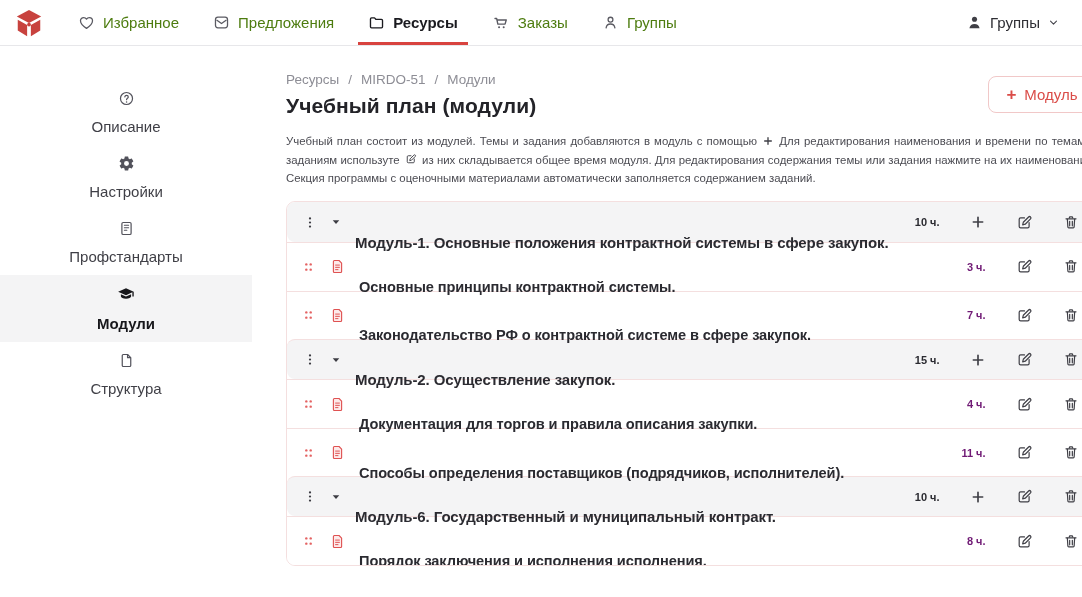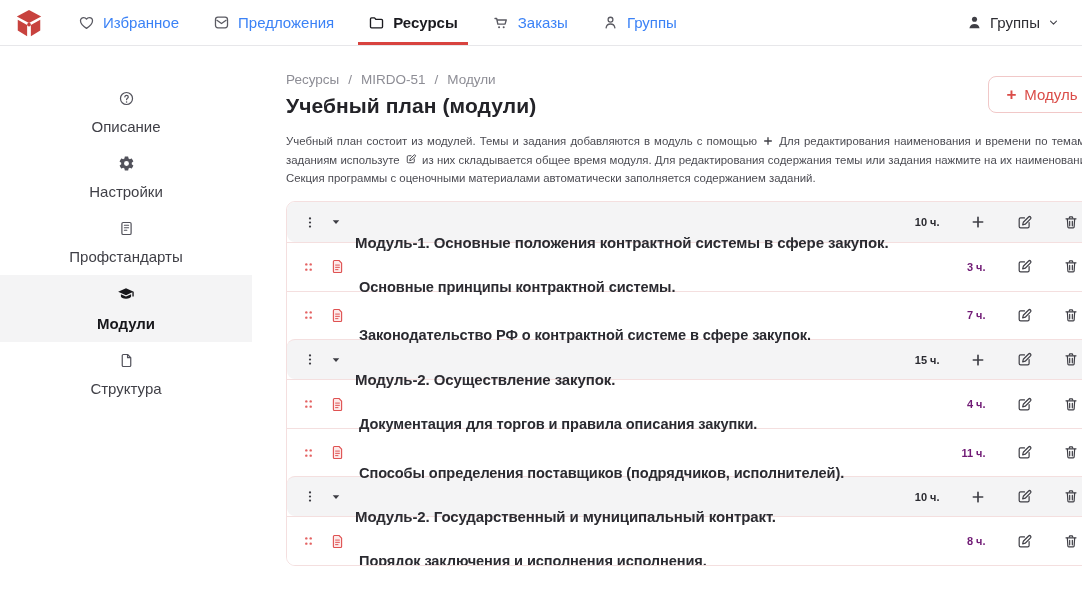--- a/index.html
+++ b/index.html
@@ -3,21 +3,21 @@
 <meta charset="utf-8">
 <style>
   * { margin:0; padding:0; box-sizing:border-box; }
   html,body { width:1082px; height:597px; background:#fff; overflow:hidden;
     font-family:"Liberation Sans","DejaVu Sans",sans-serif; color:#3f3f46; }
 
   
   .topnav { height:46px; display:flex; align-items:stretch; border-bottom:1px solid #e7e7ea; padding:0 22px 0 14px; }
   .logo { display:flex; align-items:center; margin-right:34px; cursor:pointer; }
   .nav-items { display:flex; align-items:stretch; gap:34px; }
-  .nav-item { display:flex; align-items:center; gap:8px; position:relative; font-size:15px; color:#3b82f6; text-decoration:none; cursor:pointer; }
+  .nav-item { display:flex; align-items:center; gap:8px; position:relative; font-size:15px; color:#4d7c0f; text-decoration:none; cursor:pointer; }
   .nav-item .icon { display:flex; color:#5a5a62; }
   .nav-item.active { font-weight:700; color:#1a1a1f; }
   .nav-item.active .icon { color:#1a1a1f; }
   .nav-item.active::after { content:""; position:absolute; left:-10px; right:-10px; bottom:0; height:3px; background:#d8433f; }
   .user-menu { margin-left:auto; display:flex; align-items:center; gap:7px; font-size:15px; color:#2e2e34; cursor:pointer; }
   .user-menu .icon { display:flex; color:#3f3f46; }
 
   
   .body-wrap { display:flex; height:551px; }
   .sidebar { width:252px; padding-top:34px; flex-shrink:0; }
@@ -419,21 +419,21 @@
               <circle cx="12" cy="5" r="1.9" fill="currentColor"></circle>
               <circle cx="12" cy="12" r="1.9" fill="currentColor"></circle>
               <circle cx="12" cy="19" r="1.9" fill="currentColor"></circle>
             </svg>
           </span>
          <span class="icon caret">
             <svg width="12" height="12" viewBox="0 0 24 24">
               <path d="M5.5 8.5h13L12 16z" fill="currentColor"></path>
             </svg>
           </span>
-         <span class="row-title">Модуль-2. Государственный и муниципальный контракт.</span>
+         <span class="row-title">Модуль-6. Государственный и муниципальный контракт.</span>
          <span class="hours">10 ч.</span>
          <span class="icon action">
             <svg width="16" height="16" viewBox="0 0 24 24">
               <path d="M12 5v14M5 12h14" fill="none" stroke="currentColor" stroke-width="2.5" stroke-linecap="round"></path>
             </svg>
           </span>
          <span class="icon action">
             <svg width="17" height="17" viewBox="0 0 24 24">
               <path d="M12 5.5H6.5a2 2 0 0 0-2 2v10a2 2 0 0 0 2 2h10a2 2 0 0 0 2-2V12" fill="none" stroke="currentColor" stroke-width="1.7" stroke-linecap="round"></path>
               <path d="M17.8 4.2a1.9 1.9 0 0 1 2.7 2.7L13 14.4l-3.6.9.9-3.6 7.5-7.5z" fill="none" stroke="currentColor" stroke-width="1.7" stroke-linejoin="round"></path>

